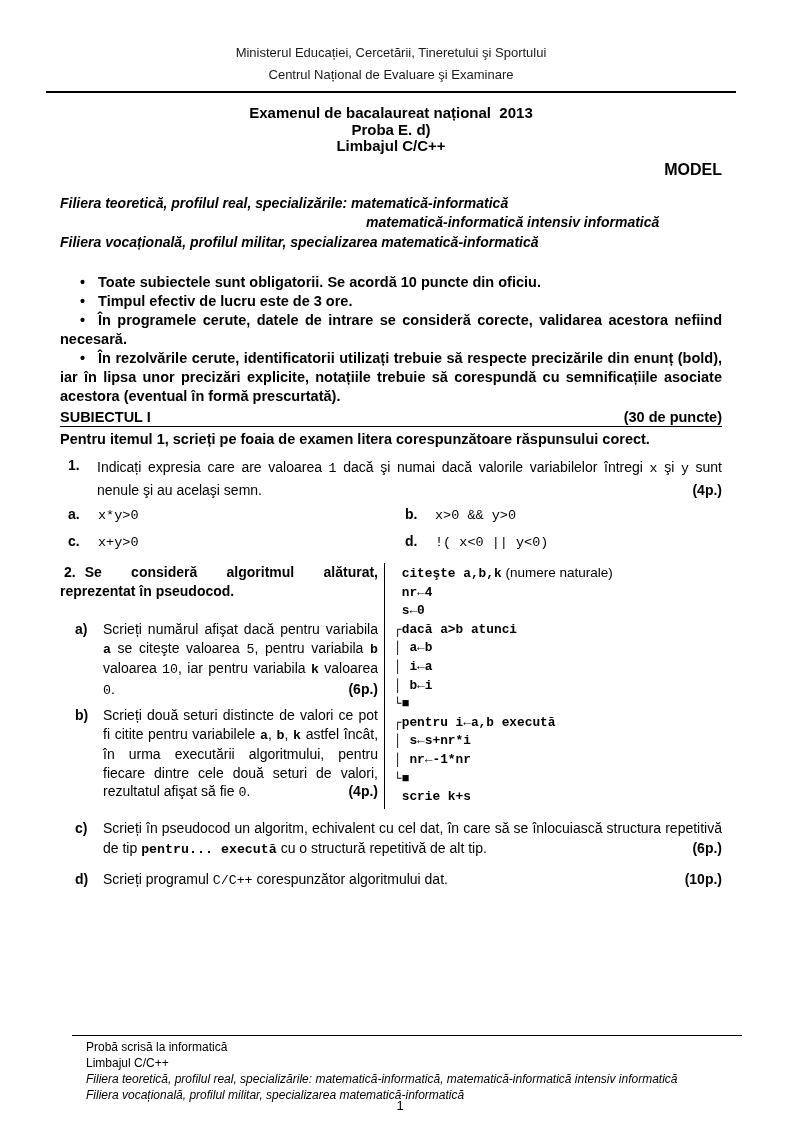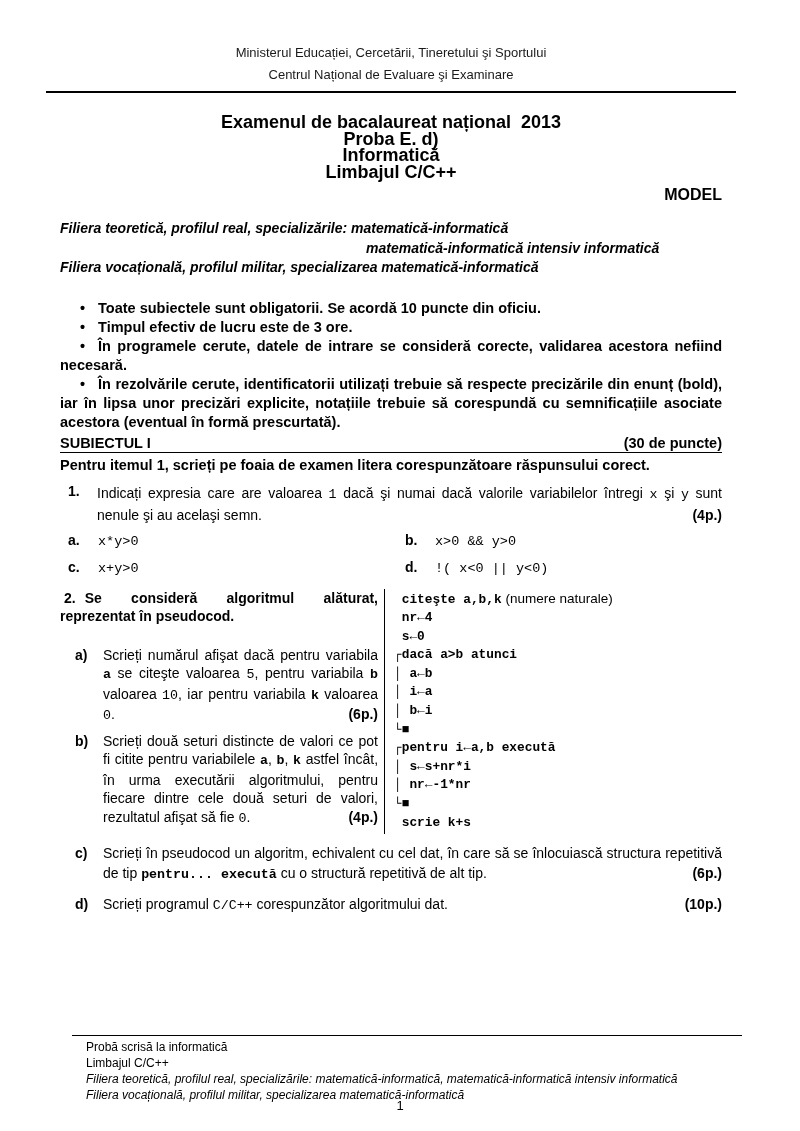--- a/index.html
+++ b/index.html
@@ -9,21 +9,21 @@
     margin:0 auto;
     background:#ffffff;
     color:#000;
     font-family:"Liberation Sans", sans-serif;
     box-sizing:border-box;
     padding:42px 78px 0 60px;
     overflow:hidden;
   }
   .hdr { text-align:center; font-size:13px; line-height:22px; color:#1a1a1a; }
   .rule-top { border-top:2.4px solid #000; margin:5px -14px 0 -14px; }
-  .title-block { margin-top:21px; text-align:center; font-weight:bold; font-size:18px; line-height:16.5px; }
+  .title-block { margin-top:12px; text-align:center; font-weight:bold; font-size:15px; line-height:16.5px; }
   .title-block div { white-space:pre; }
   .model { margin-top:6px; text-align:right; font-weight:bold; font-size:16px; }
   .filiera { margin-top:15px; font-weight:bold; font-style:italic; font-size:14px; line-height:19.5px; }
   .filiera .indent2 { padding-left:306px; }
   .bullets { margin-top:21px; font-weight:bold; font-size:14.5px; line-height:19px; text-align:justify; }
   .bullet-p { margin:0; text-indent:20px; }
   .dot { display:inline; }
   .dotgap { display:inline-block; width:13px; }
   .subject-row {
     margin-top:3px; display:flex; justify-content:space-between; align-items:flex-end;
@@ -66,21 +66,20 @@
 
   <div class="hdr">
     <div>Ministerul Educației, Cercetării, Tineretului şi Sportului</div>
     <div>Centrul Național de Evaluare şi Examinare</div>
   </div>
   <div class="rule-top"></div>
 
   <div class="title-block">
     <div>Examenul de bacalaureat național  2013</div>
     <div>Proba E. d)</div>
-    <div>Informatică</div>
     <div>Limbajul C/C++</div>
   </div>
 
   <div class="model">MODEL</div>
 
   <div class="filiera">
     <div>Filiera teoretică, profilul real, specializările: matematică-informatică</div>
     <div class="indent2">matematică-informatică intensiv informatică</div>
     <div>Filiera vocațională, profilul militar, specializarea matematică-informatică</div>
   </div>

